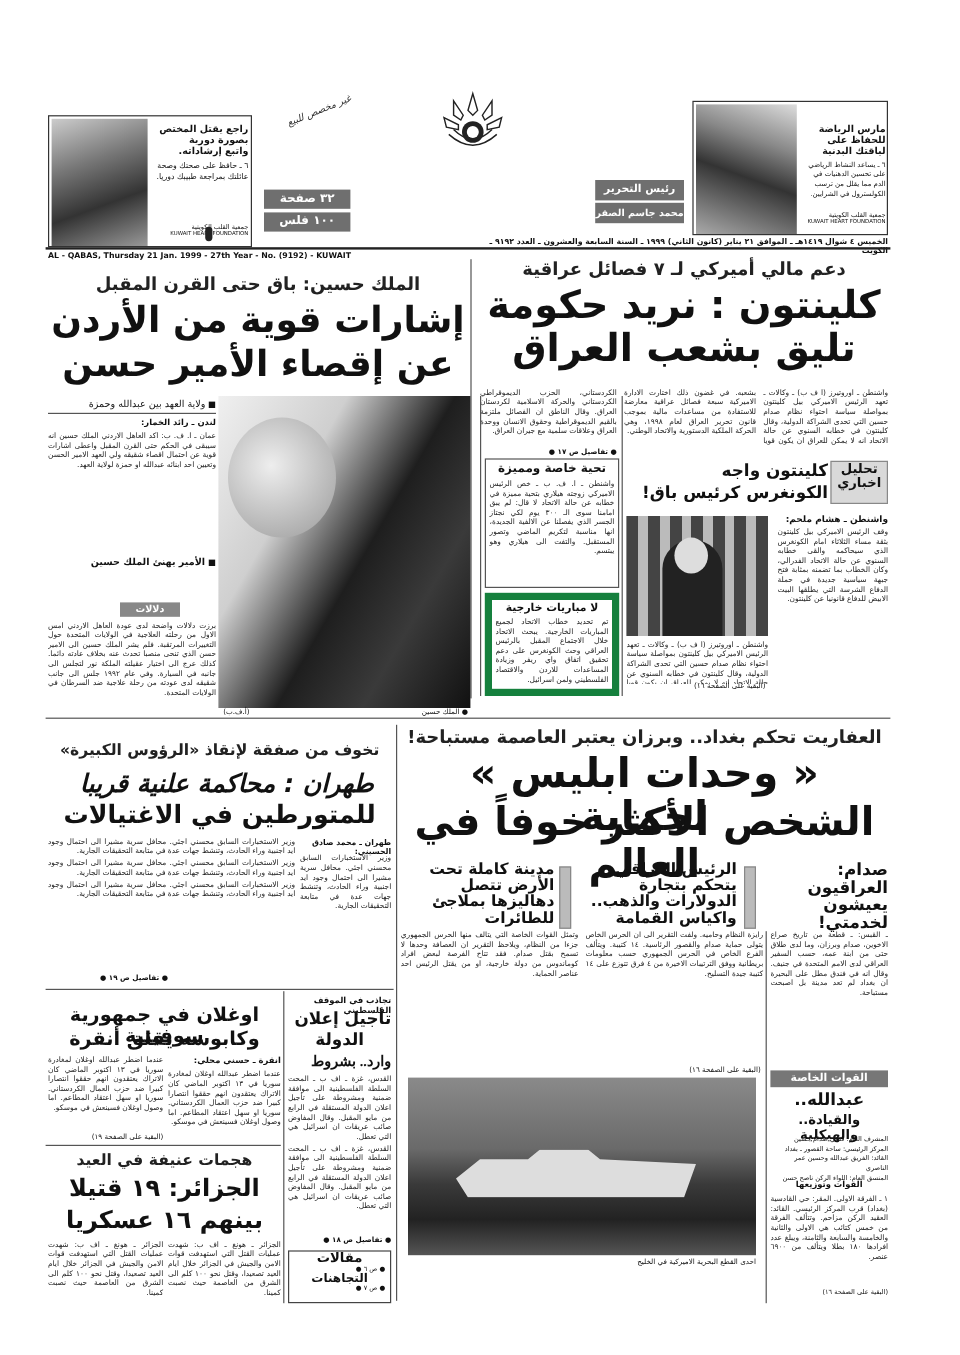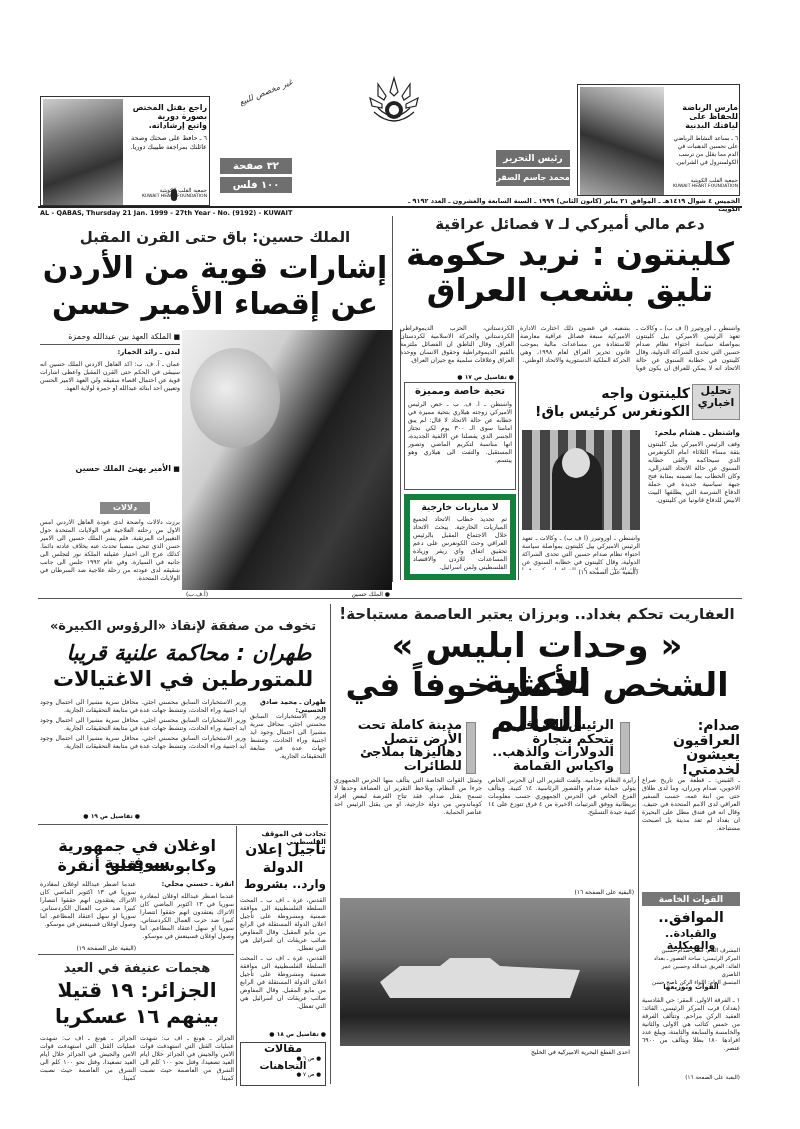--- a/index.html
+++ b/index.html
@@ -129,21 +129,21 @@
   <div class="bodytext" style="padding:0 3px;height:66px;">
       <p>تم تحديد خطاب الاتحاد لجميع المباريات الخارجية. يبحث الاتحاد خلال الاجتماع المقبل بالرئيس العراقي وحث الكونغرس على دعم تحقيق اتفاق واي ريفر وزيادة المساعدات للاردن والاقتصاد الفلسطيني ولمن اسرائيل.</p>
     </div>
 </div>
 
 <div class="rule-v" style="left:392px;top:216px;height:366px;"></div>
 <div class="abs kicker" style="left:40px;top:228px;width:350px;font-size:15px;">الملك حسين: باق حتى القرن المقبل</div>
 <div class="abs hl" style="left:40px;top:252px;width:350px;font-size:30px;">إشارات قوية من الأردن</div>
 <div class="abs hl" style="left:40px;top:288px;width:350px;font-size:30px;">عن إقصاء الأمير حسن</div>
 
-<div class="abs rtl bullet" style="left:40px;top:332px;width:140px;font-size:8px;">الملكة العهد بين عبدالله وحمزة</div>
+<div class="abs rtl bullet" style="left:40px;top:332px;width:140px;font-size:8px;">ولاية العهد بين عبدالله وحمزة</div>
 <div class="rule-h" style="left:40px;top:344px;width:140px;"></div>
 <div class="abs rtl" style="left:40px;top:348px;width:140px;font-size:7px;font-weight:bold;">لندن ـ رائد الخمار:</div>
 <div class="abs bodytext" style="left:40px;top:360px;width:140px;height:100px;">
     <p>عمان ـ آ. ف. ب: اكد العاهل الاردني الملك حسين انه سيبقى في الحكم حتى القرن المقبل واعطى اشارات قوية عن احتمال اقصاء شقيقه ولي العهد الامير الحسن وتعيين احد ابنائه عبدالله او حمزة لولاية العهد.</p>
   </div>
 <div class="abs rtl bullet" style="left:40px;top:464px;width:140px;font-size:8px;font-weight:bold;">الأمير يهنئ الملك حسين</div>
 <div class="abs greybar" style="left:100px;top:502px;width:50px;height:12px;font-size:8px;line-height:12px;background:#888;">دلالات</div>
 <div class="abs bodytext" style="left:40px;top:518px;width:140px;height:86px;">
     <p>برزت دلالات واضحة لدى عودة العاهل الاردني امس الاول من رحلته العلاجية في الولايات المتحدة حول التغييرات المرتقبة. فلم يشر الملك حسين الى الامير حسن الذي تنحى منصبا تحدث عنه بخلاف عادته دائما. كذلك عرج الى اختيار عقيلته الملكة نور لتجلس الى جانبه في السيارة. وفي عام ١٩٩٢ جلس الى جانب شقيقه لدى عودته من رحلة علاجية ضد السرطان في الولايات المتحدة.</p>
   </div>
@@ -179,21 +179,21 @@
 <div class="abs rtl" style="left:334px;top:888px;width:300px;font-size:6px;">(البقية على الصفحة ١٦)</div>
 
 <div class="abs photo" style="left:340px;top:898px;width:290px;height:148px;background:linear-gradient(180deg,#8a8a8a 0%,#6a6a6a 40%,#3a3a3a 60%,#222 80%,#555);">
   <div class="abs" style="left:40px;top:60px;width:200px;height:40px;background:#ddd;clip-path:polygon(0 60%,10% 20%,30% 20%,35% 0,55% 0,60% 20%,100% 30%,95% 100%,5% 100%);"></div>
 </div>
 <div class="abs rtl" style="left:340px;top:1048px;width:290px;font-size:6px;">احدى القطع البحرية الاميركية في الخليج</div>
 
 <div class="rule-v" style="left:638px;top:776px;height:310px;"></div>
 
 <div class="abs greybar" style="left:642px;top:892px;width:98px;height:14px;font-size:9px;line-height:14px;background:#777;">القوات الخاصة</div>
-<div class="abs hl" style="left:642px;top:910px;width:98px;font-size:14px;">الموافق..</div>
+<div class="abs hl" style="left:642px;top:910px;width:98px;font-size:14px;">عبدالله..</div>
 <div class="abs hl" style="left:642px;top:928px;width:98px;font-size:11px;">والقيادة.. والهيكلية</div>
 <div class="abs" style="left:642px;top:946px;width:98px;">
   <div class="rtl" style="font-size:5.5px;line-height:8px;">المشرف العام: قصي صدام حسين</div>
   <div class="rtl" style="font-size:5.5px;line-height:8px;">المركز الرئيسي: ساحة القصور ـ بغداد</div>
   <div class="rtl" style="font-size:5.5px;line-height:8px;">القائد: الفريق عبدالله وحسين عمر الناصري</div>
   <div class="rtl" style="font-size:5.5px;line-height:8px;">المنسق العام: اللواء الركن ناصح حسن</div>
 </div>
 <div class="abs hl" style="left:642px;top:984px;width:98px;font-size:7px;">القوات وتوزيعها</div>
 <div class="abs bodytext" style="left:642px;top:996px;width:98px;height:86px;">
     <p>١ ـ الفرقة الاولى. المقر: حي القادسية (بغداد) قرب المركز الرئيسي. القائد: العقيد الركن مزاحم. وتتألف الفرقة من خمس كتائب هي الاولى والثانية والخامسة والسابعة والثامنة، ويبلغ عدد افرادها ١٨٠ بطلا ويتألف من ٦٩٠٠ عنصر.</p>
@@ -213,21 +213,21 @@
     <p>وزير الاستخبارات السابق محسني اجئي. محافل سرية مشيرا الى احتمال وجود ايد اجنبية وراء الحادث، وتنشط جهات عدة في متابعة التحقيقات الجارية.</p>
   </div>
 <div class="abs rtl" style="left:40px;top:812px;width:100px;font-size:6px;font-weight:bold;">● تفاصيل ص ١٩ ●</div>
 
 <div class="rule-h" style="left:38px;top:824px;width:290px;"></div>
 <div class="rule-v" style="left:236px;top:826px;height:260px;"></div>
 
 <div class="abs rtl" style="left:240px;top:830px;width:86px;font-size:7px;font-weight:bold;">تجاذب في الموقف الفلسطيني</div>
 <div class="abs hl" style="left:240px;top:842px;width:86px;font-size:14px;text-align:right;">تأجيل إعلان</div>
 <div class="abs hl" style="left:240px;top:860px;width:86px;font-size:14px;text-align:center;">الدولة</div>
-<div class="abs hl" style="left:240px;top:878px;width:86px;font-size:12px;text-align:right;">وارد.. بشروط</div>
+<div class="abs hl" style="left:240px;top:878px;width:86px;font-size:12px;text-align:right;font-family:Liberation Serif, serif;">وارد.. بشروط</div>
 <div class="abs bodytext" style="left:240px;top:896px;width:86px;height:130px;">
     <p>القدس، غزة ـ اف ب ـ المحت السلطة الفلسطينية الى موافقة ضمنية ومشروطة على تأجيل اعلان الدولة المستقلة في الرابع من مايو المقبل. وقال المفاوض صائب عريقات ان اسرائيل هي التي تعطل.</p>
     <p>القدس، غزة ـ اف ب ـ المحت السلطة الفلسطينية الى موافقة ضمنية ومشروطة على تأجيل اعلان الدولة المستقلة في الرابع من مايو المقبل. وقال المفاوض صائب عريقات ان اسرائيل هي التي تعطل.</p>
   </div>
 <div class="abs rtl" style="left:240px;top:1030px;width:86px;font-size:6px;font-weight:bold;">● تفاصيل ص ١٨ ●</div>
 
 <div class="abs" style="left:240px;top:1042px;width:86px;height:44px;border:1px solid #444;">
   <div class="hl" style="font-size:11px;">مقالات</div>
   <div class="rtl" style="font-size:5.5px;padding-right:4px;">● ص ٦ ●</div>
   <div class="hl" style="font-size:10px;">التجاهنات</div>

